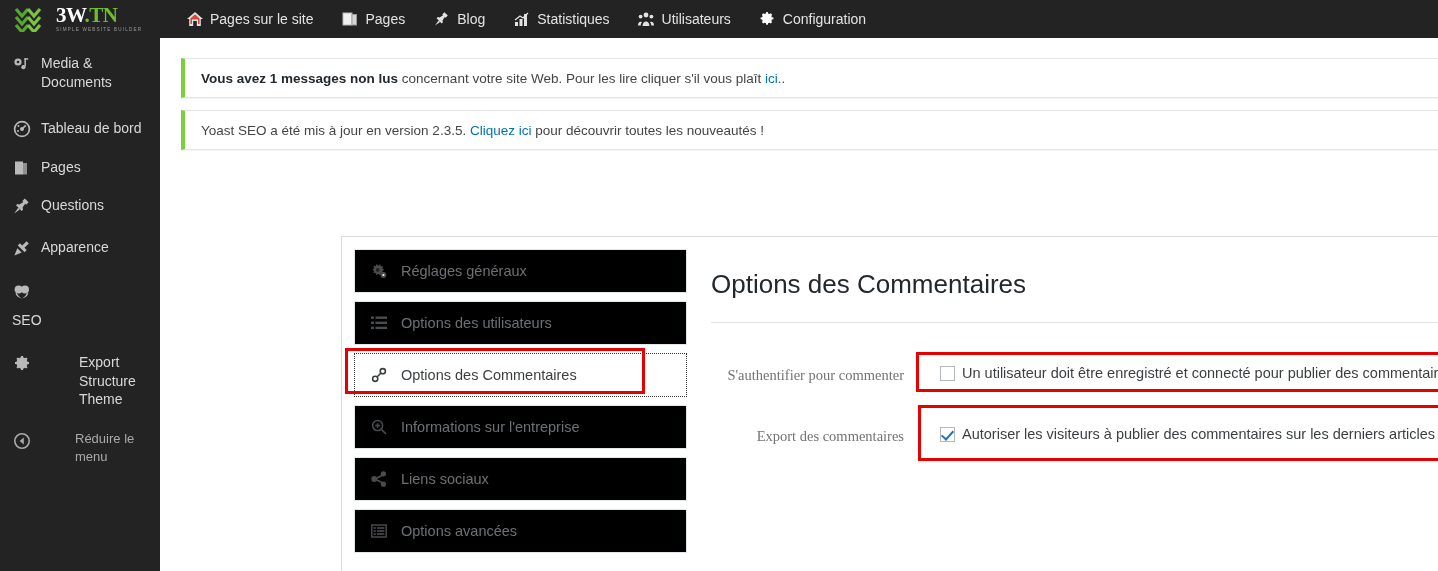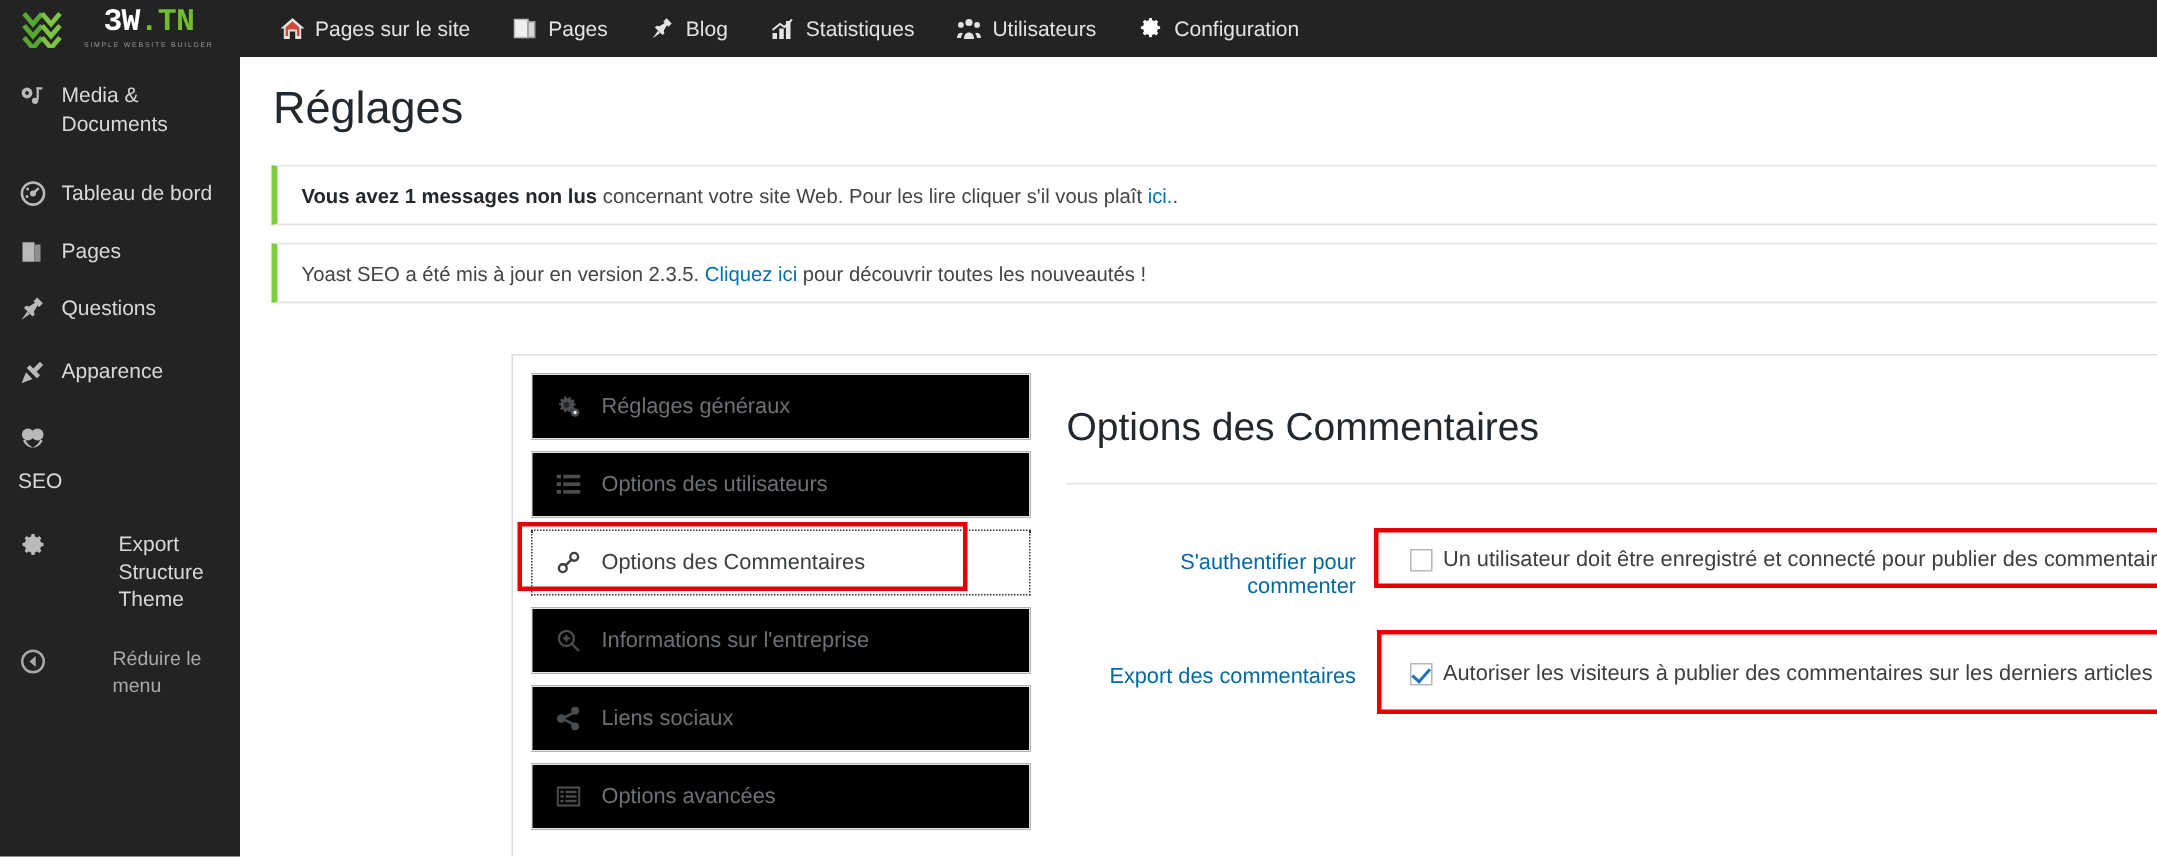--- a/index.html
+++ b/index.html
@@ -16,21 +16,21 @@
   #topbar{
     position:absolute; top:0; left:0; width:1438px; height:38px;
     background:#232323; display:flex; align-items:center;
   }
   #logo{
     width:160px; height:38px; display:flex; align-items:center;
     padding-left:14px; gap:6px;
   }
   .logo-mark{ width:36px; height:26px; flex:none; }
   .logo-text{ line-height:1; }
-  .logo-main{ font-size:21px; font-weight:bold; letter-spacing:-0.5px; color:#ffffff; font-family:Liberation Mono, monospace;text-align:center;}
+  .logo-main{ font-size:21px; font-weight:bold; letter-spacing:-0.5px; color:#ffffff; font-family:Liberation Serif, serif;}
   .logo-main .tld{ color:#6fbe2e; }
   .logo-sub{ font-size:4.6px; color:#9a9a9a; letter-spacing:1.2px; margin-top:2px; font-family:"Liberation Sans", sans-serif;}
 
   #topnav{ display:flex; align-items:center; height:38px; margin-left:12px; }
   .nav-item{
     display:flex; align-items:center; gap:7px;
     height:38px; padding:0 14px;
     color:#e3e3e3; font-size:14px; cursor:pointer;
     white-space:nowrap;
   }
@@ -104,21 +104,21 @@
   }
   #panel-rule{
     margin:22px 0 0 13px; height:1px; background:#e2e2e2; width:865px;
   }
   .frow{
     display:flex; align-items:flex-start; margin-top:40px;
   }
   .frow:first-of-type{ margin-top:54px; }
   .flabel{
     width:205px; flex:none; text-align:right; padding-right:12px;
-    font-size:14.5px; color:#0369a1; padding-top:4px; margin-left:13px;
+    font-size:14.5px; color:#737373; padding-top:4px; margin-left:13px;font-family:Liberation Serif, serif;
   }
   .fcontrol{ position:relative; padding-top:2px; }
   .chk-line{ display:flex; align-items:center; gap:7px; font-size:14.5px; color:#3c3f41; white-space:nowrap; padding-left:24px;}
   .cbox{
     width:15px; height:15px; border:1px solid #b4b9be; background:#fff;
     flex:none; position:relative; cursor:pointer;
   }
   .cbox.checked::after{
     content:""; position:absolute; left:3px; top:0px;
     width:5px; height:10px; border:solid #1e73be; border-width:0 2px 2px 0;
@@ -325,21 +325,20 @@
           <path d="M10.8 5.4 6.6 9l4.2 3.6z" fill="#a9a9a9"></path>
         </svg>
     </span>
     <span>Réduire le menu</span>
   </div>
 
 </div>
 
 <div id="main">
 
-  <h1 id="page-title">Réglages</h1>
 
   <div class="notice">
     <span>
       <b>Vous avez 1 messages non lus</b><span> concernant votre site Web. Pour les lire cliquer s'il vous plaît </span><a href="#">ici.</a><span>.</span>
     </span>
   </div>
 
   <div class="notice second">
     <span>
       <span>Yoast SEO a été mis à jour en version 2.3.5. </span><a href="#">Cliquez ici</a><span> pour découvrir toutes les nouveautés !</span>

